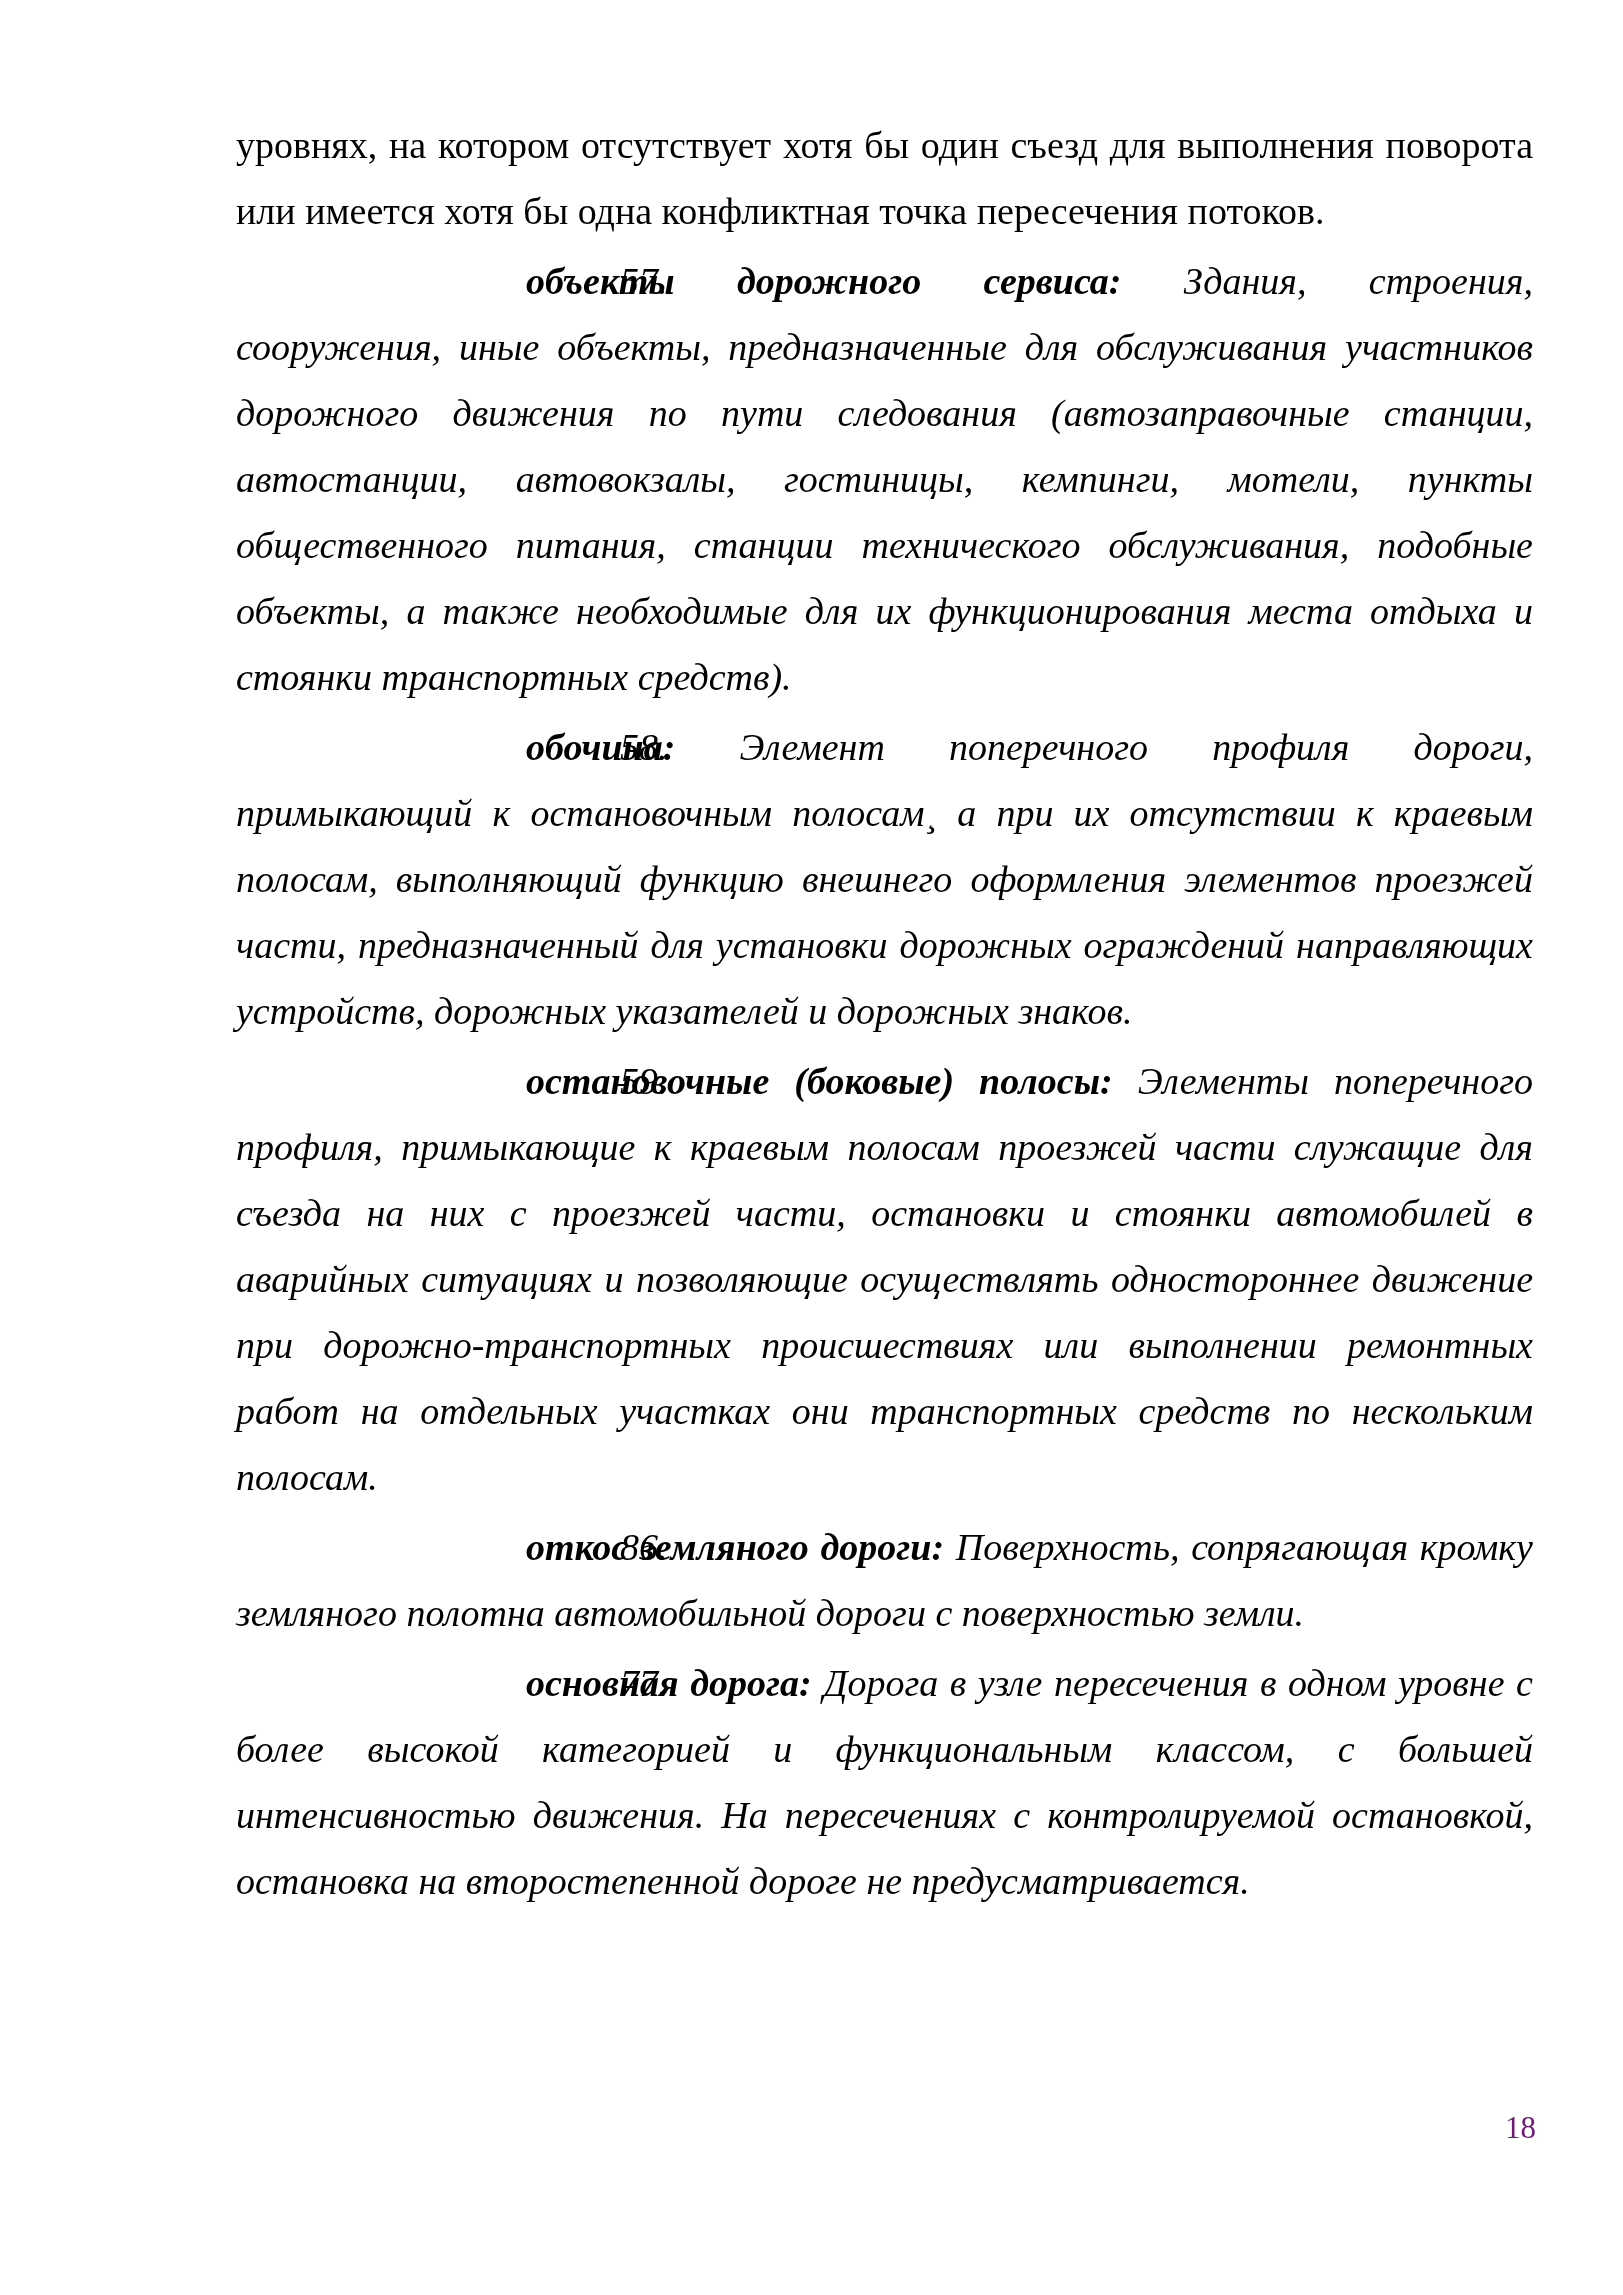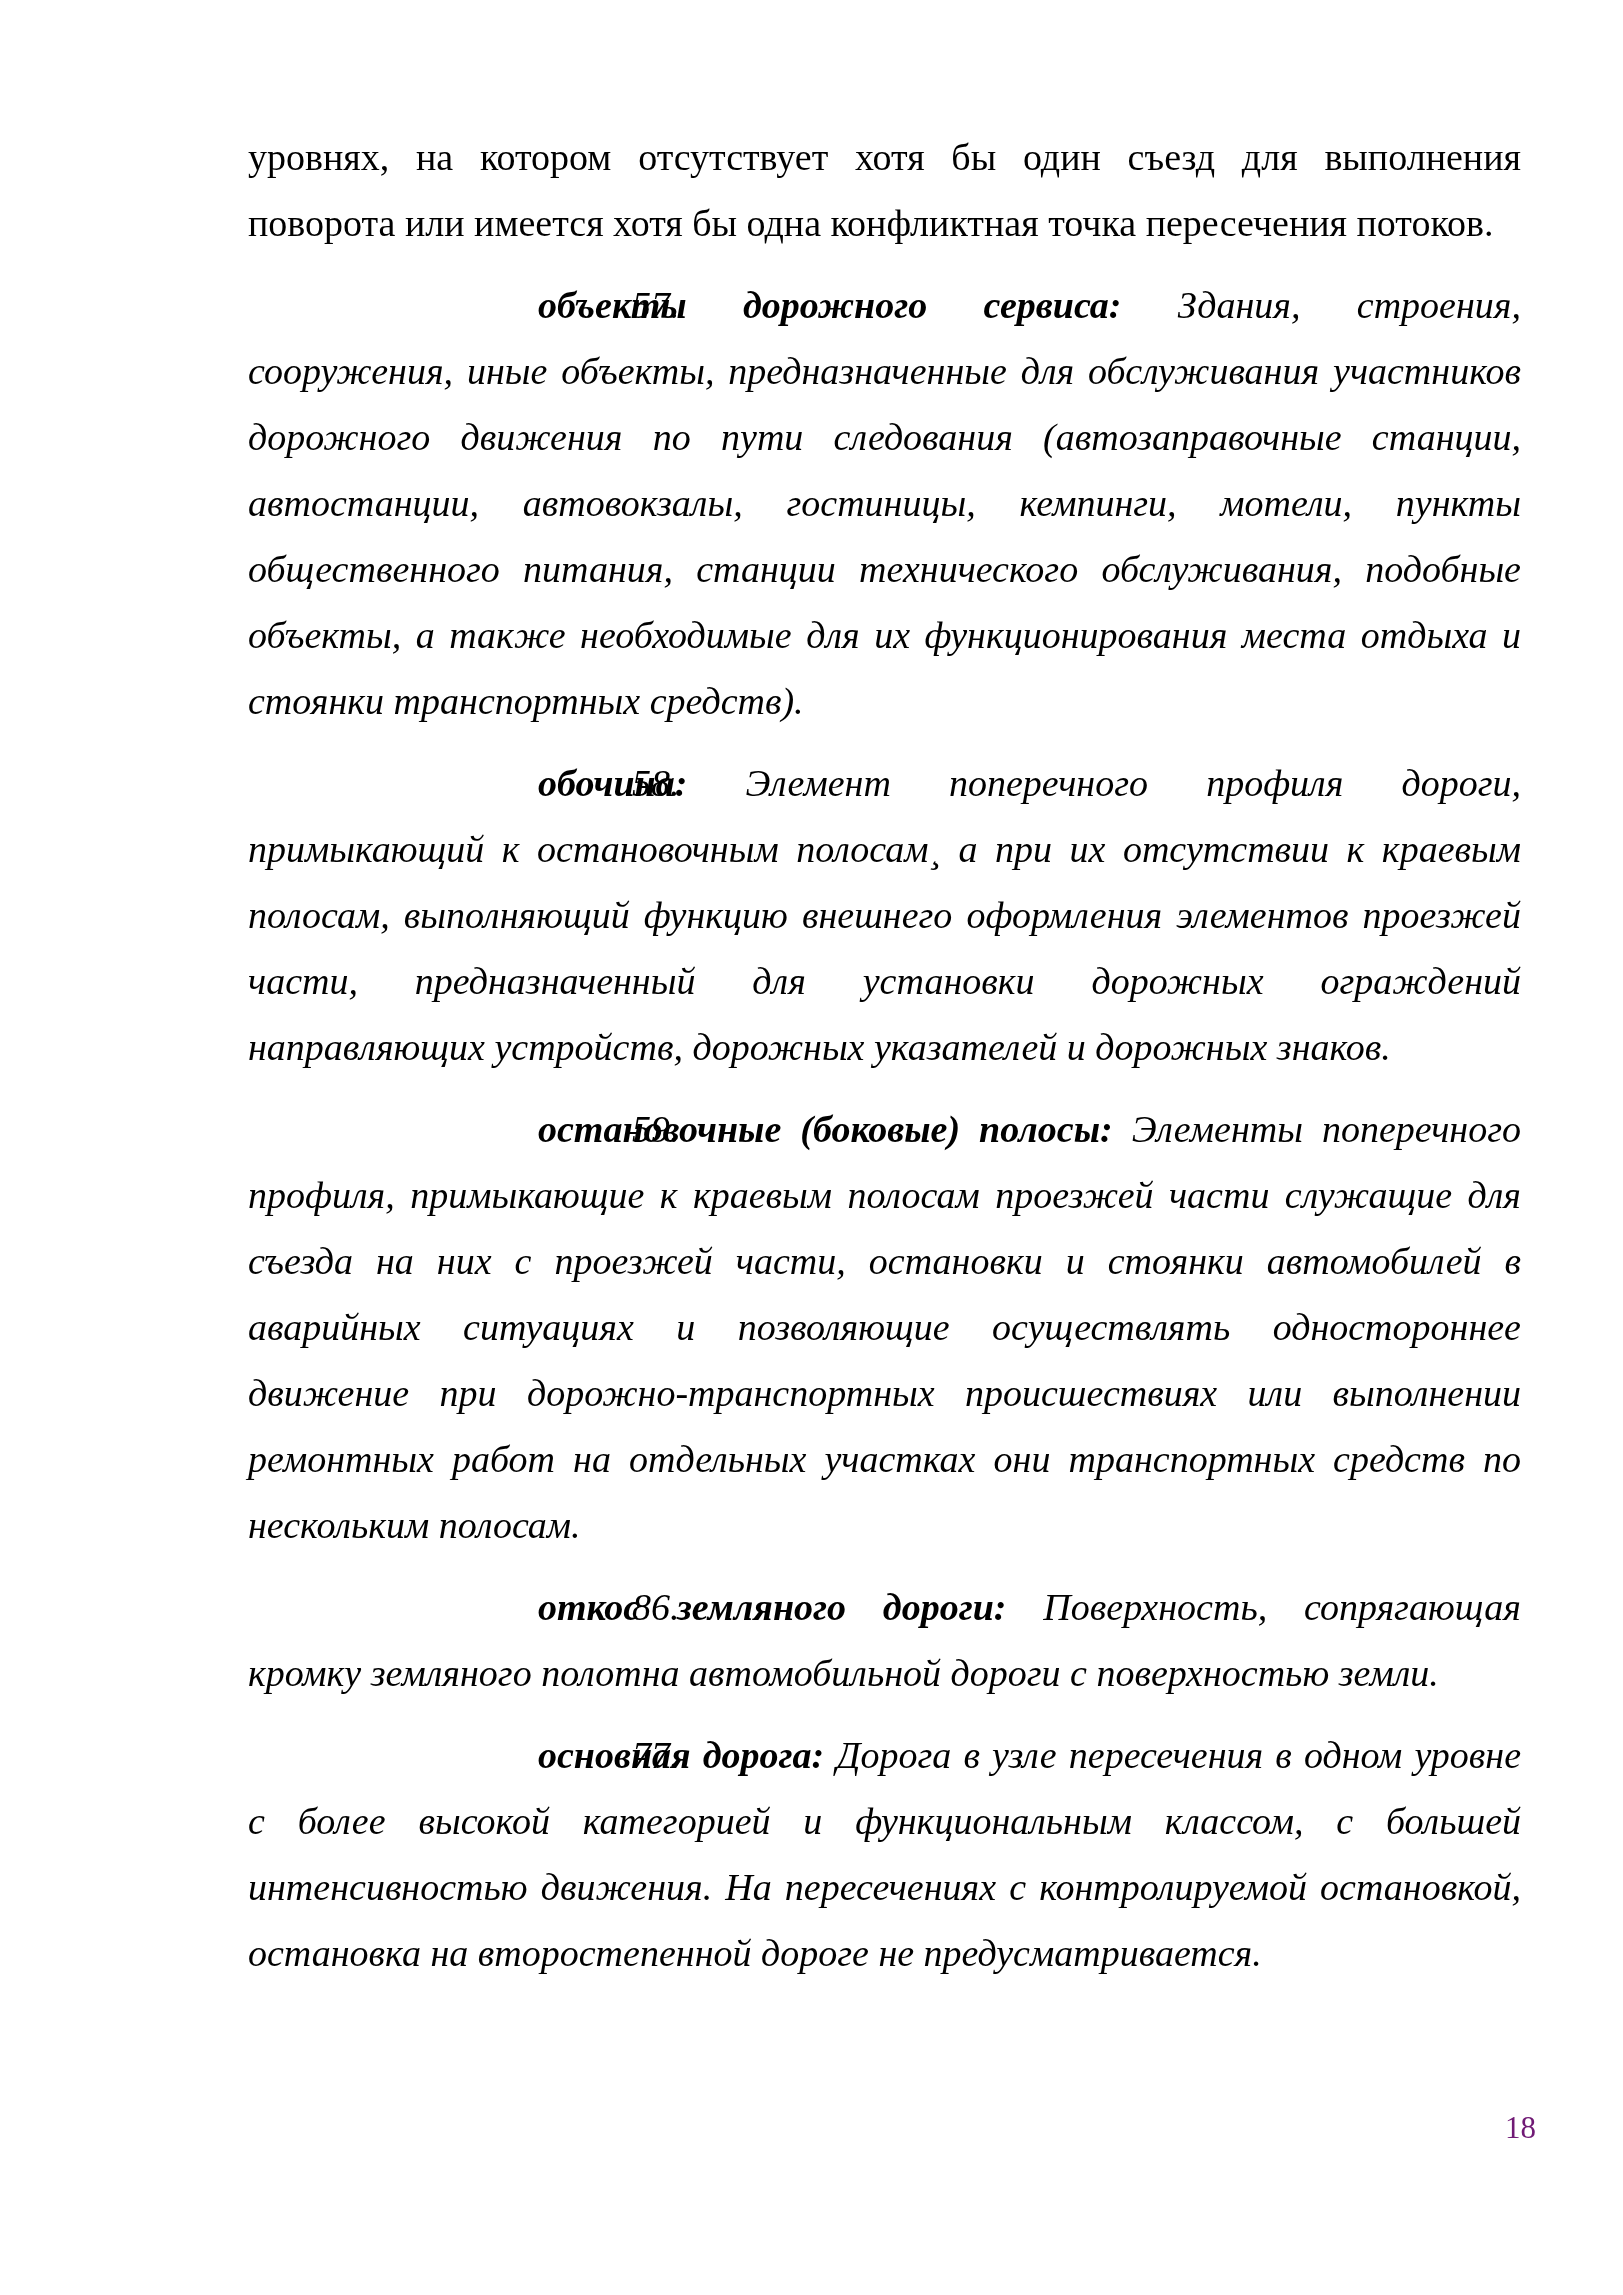--- a/index.html
+++ b/index.html
@@ -7,21 +7,21 @@
   .page {
     position: absolute;
     left: 232px;
     top: 108px;
     width: 1305px;
     font-family: "Liberation Serif", "DejaVu Serif", serif;
     font-size: 38px;
     line-height: 66px;
     color: #000;
   }
-  .para { margin: 16px; text-align: justify; text-align-last: left; }
+  .para { margin: 4px; text-align: justify; text-align-last: left; }
   .cont { text-indent: 0; }
   .item { text-indent: 192px; font-style: italic; }
   .num-inner { display: inline-block; width: 98px; margin-left: 0px; }
   .term { font-weight: bold; }
   .page-number {
     position: absolute;
     left: 1505px;
     top: 2110px;
     font-family: "Liberation Serif", "DejaVu Serif", serif;
     font-size: 31px;

